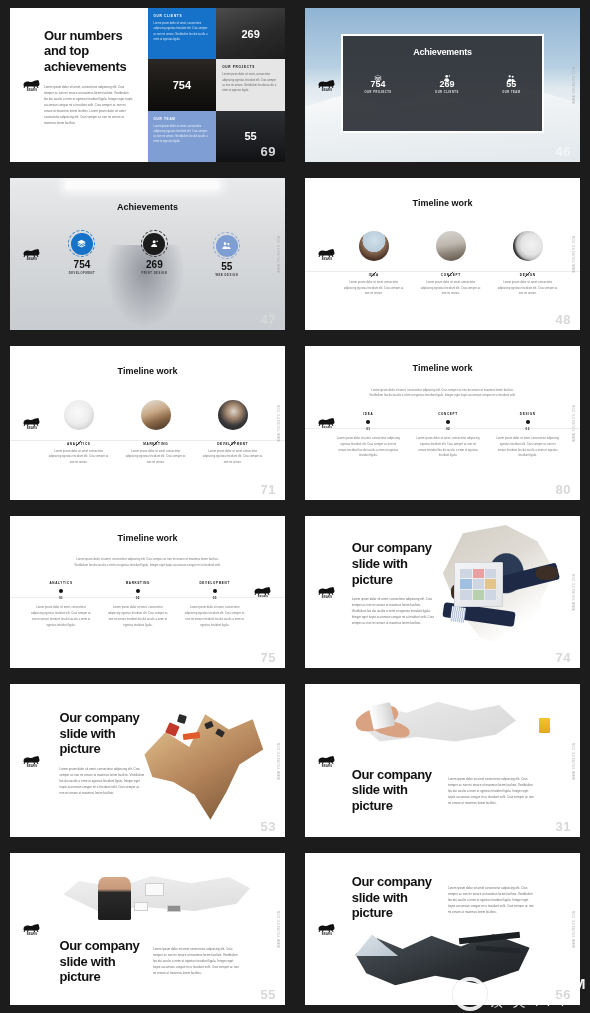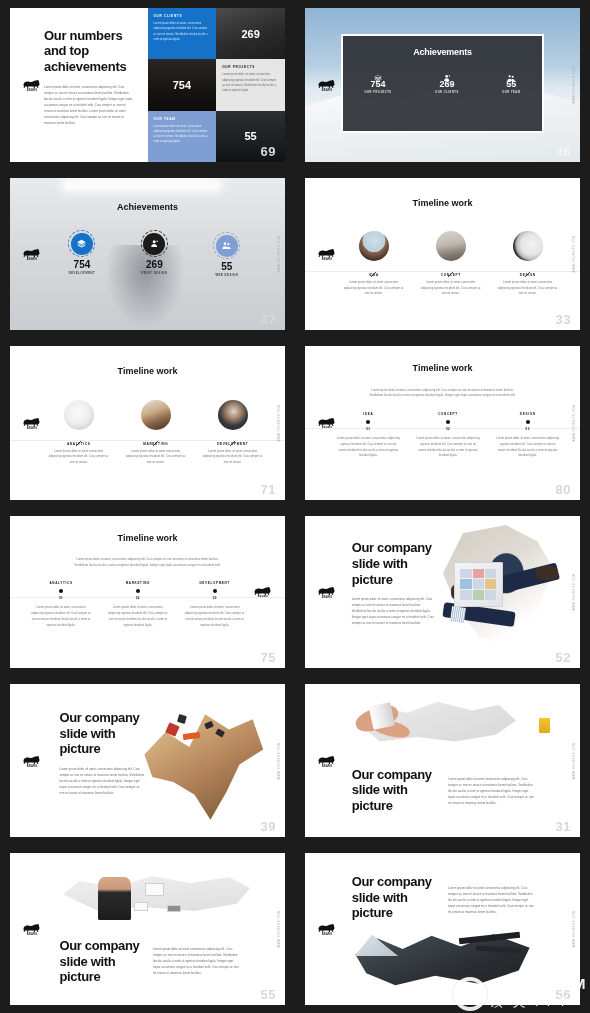--- a/index.html
+++ b/index.html
@@ -405,21 +405,21 @@
         <div class="col">
           <div class="avatar av3"></div>
           <div class="tick"><svg viewBox="0 0 12 12">
                 <path d="M2 10L10 2" stroke="#111" stroke-width="1.4" stroke-linecap="round"></path>
               </svg></div>
           <div class="cap">DESIGN</div>
           <div class="desc">Lorem ipsum dolor sit amet consectetur adipiscing egestas tincidunt elit. Cras semper ac non mi ornare.</div>
         </div>
       </div>
       <div class="sidetext">WWW.YOURSITE.COM</div>
-      <div class="slide-num">33</div>
+      <div class="slide-num">48</div>
     </div>
   </div>
 
   <div class="cell">
     <div class="slide tl-slide s49">
       <div class="bear">
         <svg viewBox="0 0 40 20">
             <path d="M5 14c0-4 3-7 8-7 3 0 4 1 7 1 4 0 6-3 9-3 4 0 8 3 8 7 0 3-2 5-5 5H8c-2 0-3-1-3-3z" fill="#111"></path>
             <circle cx="33" cy="7" r="3" fill="#111"></circle>
             <path d="M8 16l-2 4M14 16l-1 4M26 16l1 4M32 16l2 4" stroke="#111" stroke-width="2"></path>
@@ -562,21 +562,21 @@
             <i></i>
             <i></i>
             <i></i>
             <i></i>
             <i></i>
             <i></i>
             <i></i>
           </div>
       </div>
       <div class="sidetext">WWW.YOURSITE.COM</div>
-      <div class="slide-num">52</div>
+      <div class="slide-num">74</div>
     </div>
   </div>
 
   <div class="cell">
     <div class="slide pic-slide s53">
       <div class="bear">
         <svg viewBox="0 0 40 20">
             <path d="M5 14c0-4 3-7 8-7 3 0 4 1 7 1 4 0 6-3 9-3 4 0 8 3 8 7 0 3-2 5-5 5H8c-2 0-3-1-3-3z" fill="#111"></path>
             <circle cx="33" cy="7" r="3" fill="#111"></circle>
             <path d="M8 16l-2 4M14 16l-1 4M26 16l1 4M32 16l2 4" stroke="#111" stroke-width="2"></path>
@@ -587,21 +587,21 @@
         <h1>Our company slide with picture</h1>
         <div class="body-txt">Lorem ipsum dolor sit amet, consectetur adipiscing elit. Cras semper ac non mi ornare at maximus lorem facilisis. Vestibulum leo dui iaculis a enim at egestas tincidunt ligula. Integer eget turpis accumsan congue mi a tincidunt velit. Cras semper ac non mi ornare at maximus lorem facilisis.</div>
       </div>
       <div class="brush"></div>
       <div class="acc a1"></div>
       <div class="acc a2"></div>
       <div class="acc a3"></div>
       <div class="acc a4"></div>
       <div class="acc a5"></div>
       <div class="sidetext">WWW.YOURSITE.COM</div>
-      <div class="slide-num">39</div>
+      <div class="slide-num">53</div>
     </div>
   </div>
 
   <div class="cell">
     <div class="slide pic-slide s54">
       <div class="bear">
         <svg viewBox="0 0 40 20">
             <path d="M5 14c0-4 3-7 8-7 3 0 4 1 7 1 4 0 6-3 9-3 4 0 8 3 8 7 0 3-2 5-5 5H8c-2 0-3-1-3-3z" fill="#111"></path>
             <circle cx="33" cy="7" r="3" fill="#111"></circle>
             <path d="M8 16l-2 4M14 16l-1 4M26 16l1 4M32 16l2 4" stroke="#111" stroke-width="2"></path>

